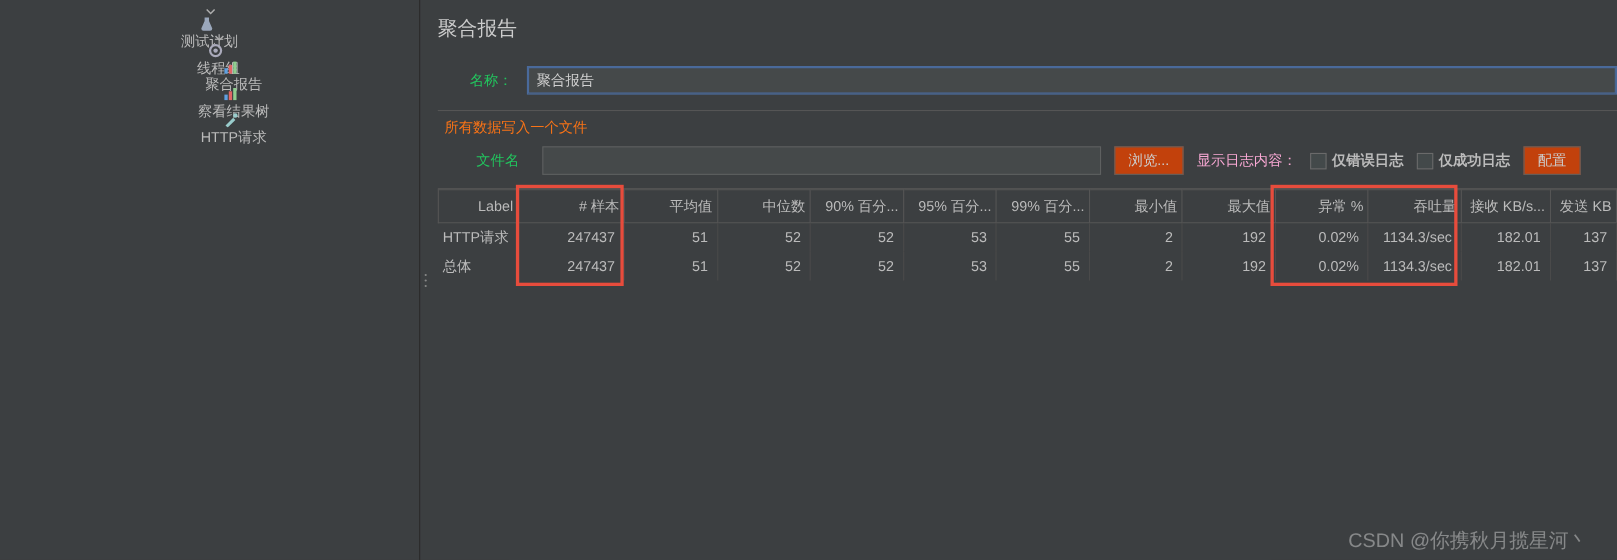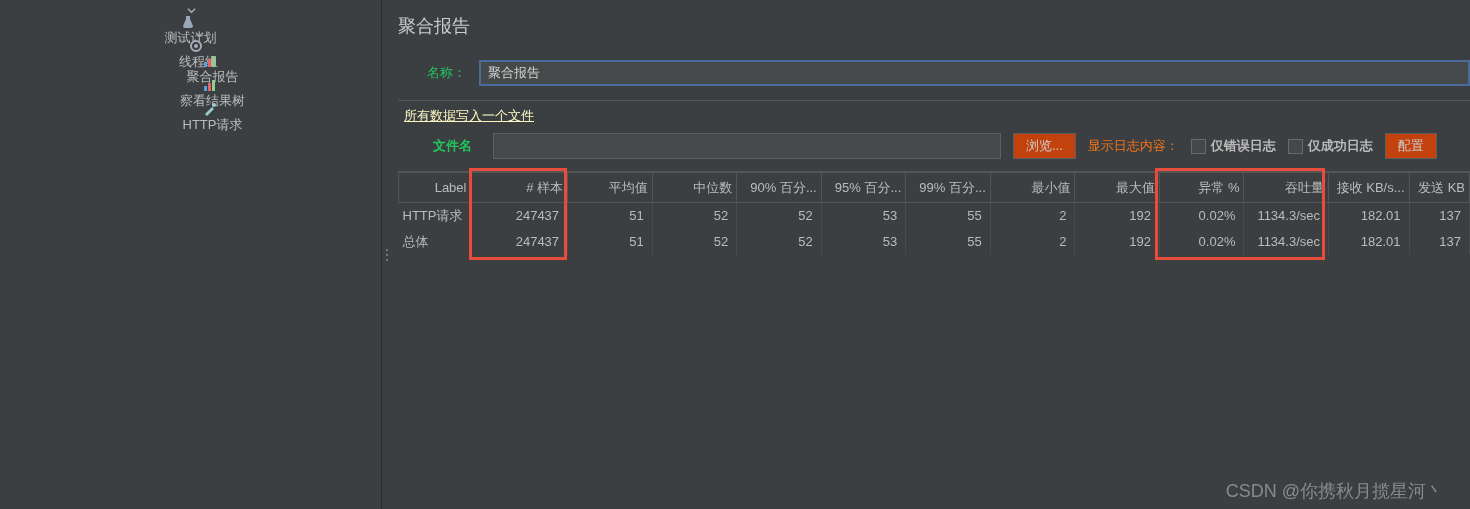--- a/index.html
+++ b/index.html
@@ -85,53 +85,52 @@
       font-size: 13px;
       outline: none;
     }
     .text-input.focused { border-color: #4a6a9b; box-shadow: 0 0 0 1px #4a6a9b inset; }
     .file-section {
       border-top: 1px solid #555;
       padding-top: 4px;
       margin-top: 4px;
     }
     .file-heading {
-      color: #fef9c3;
+      color: #f97316;
       padding: 2px 0 8px 6px;
-      text-decoration: underline;
     }
     .file-row {
       display: flex;
       align-items: center;
       gap: 12px;
       padding-left: 6px;
       margin-bottom: 12px;
     }
-    .file-row .form-label { width: 48px; font-weight: bold; }
+    .file-row .form-label { width: 48px; }
     .file-input {
       width: 508px;
       height: 26px;
       background: #45494a;
       border: 1px solid #5e6060;
       color: #d0d0d0;
       padding: 0 8px;
       font-family: inherit;
       font-size: 13px;
     }
     .btn {
       height: 26px;
       padding: 0 12px;
       background: #c2410c;
       border: 1px solid #5e6060;
       color: #cccccc;
       cursor: pointer;
       font-family: inherit;
       font-size: 13px;
     }
-    .log-label { color: #f97316; }
+    .log-label { color: #f9a8d4; }
     .checkbox {
       width: 15px; height: 15px;
       border: 1px solid #6a6a6a;
       background: #43494a;
       display: inline-block;
       margin-right: 5px;
       vertical-align: middle;
       cursor: pointer;
     }
     .check-wrap {

